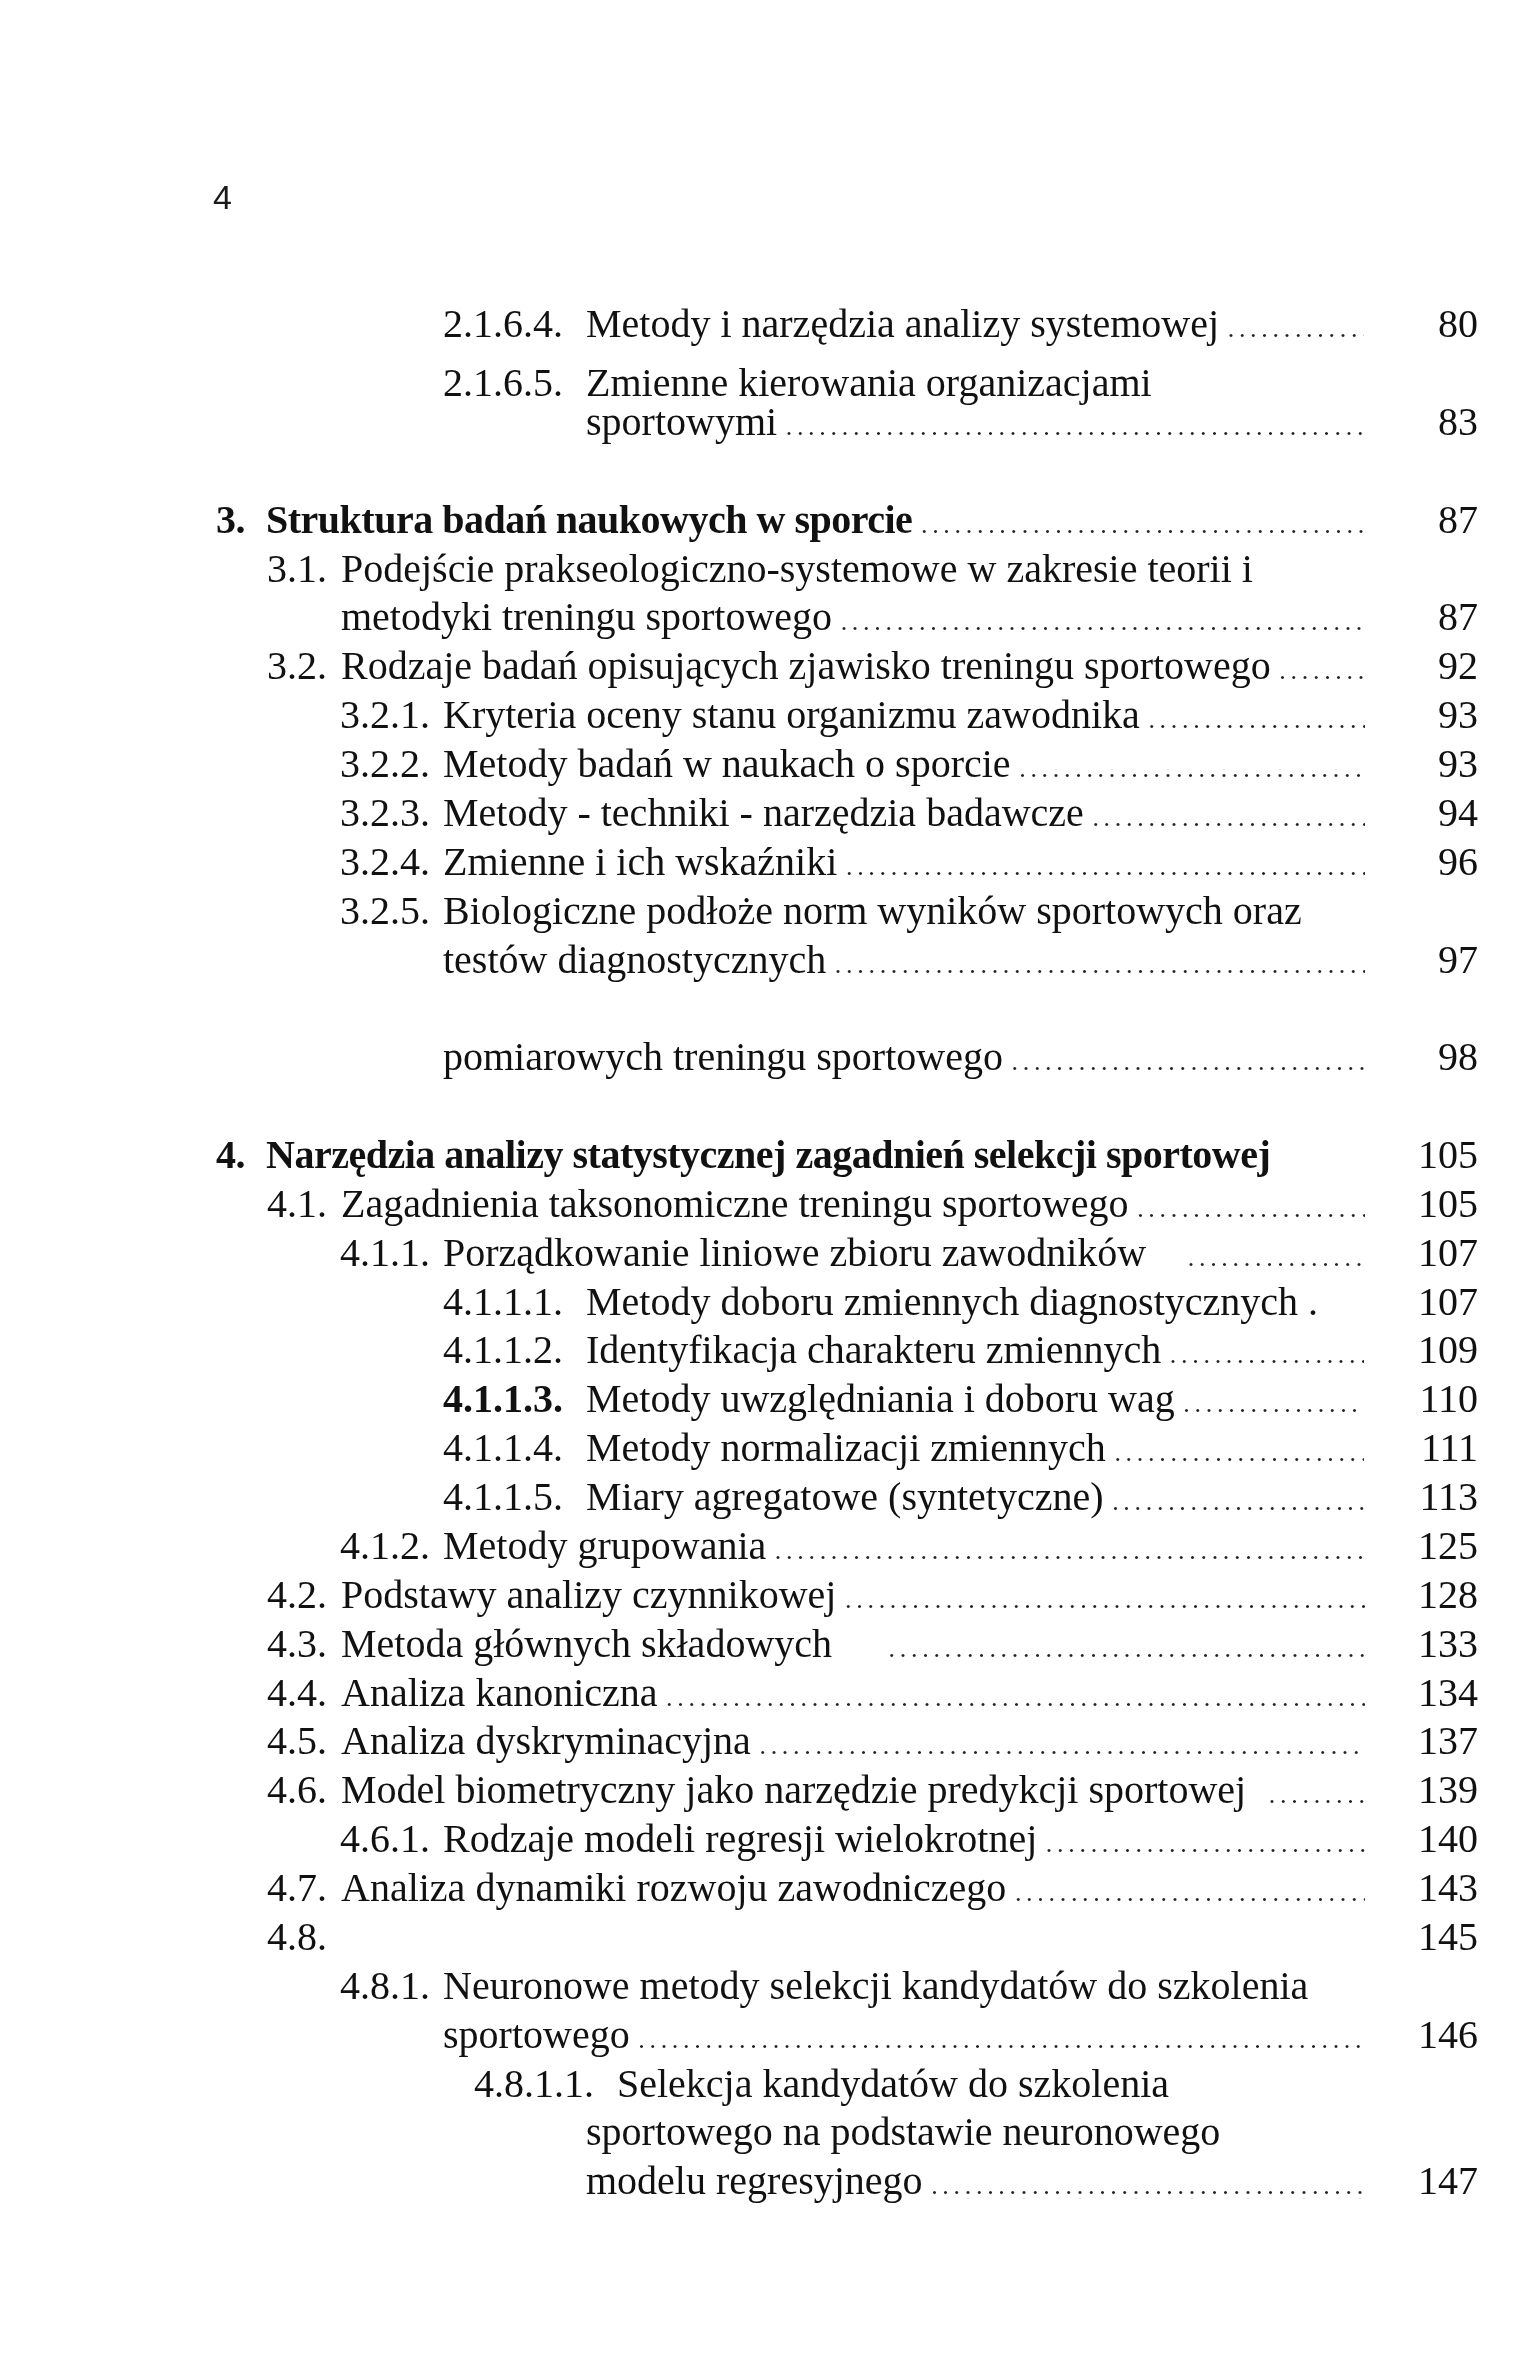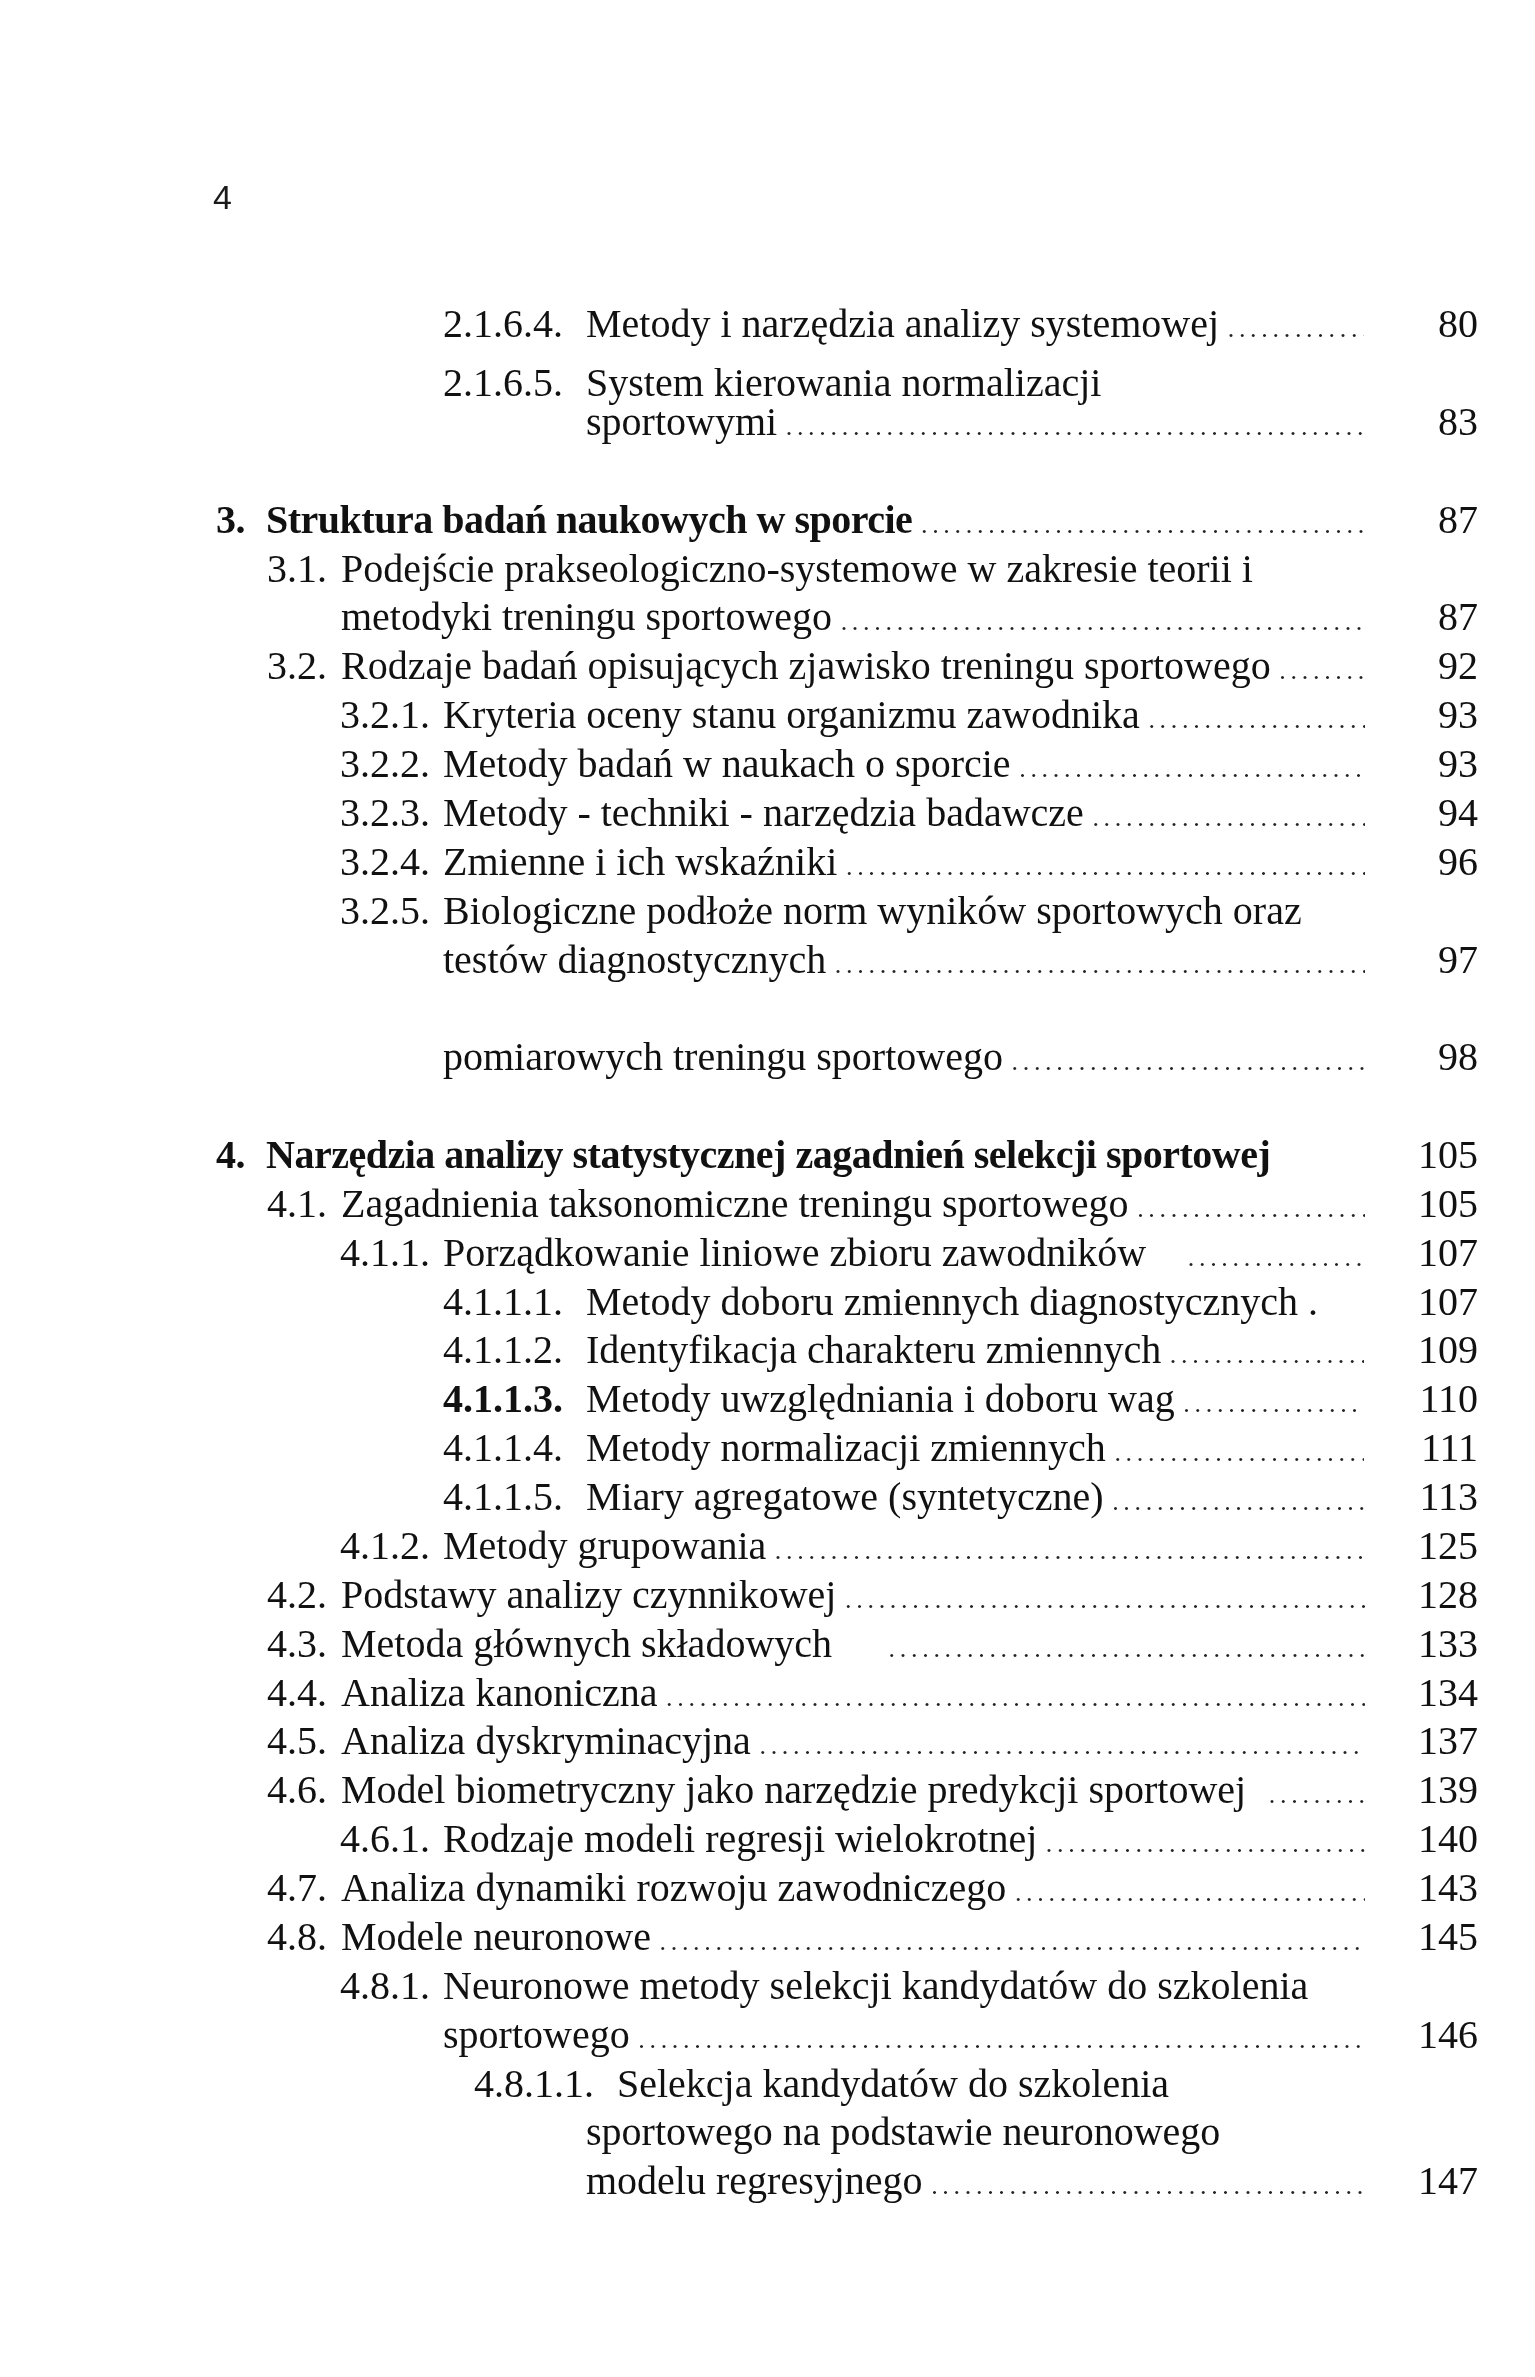--- a/index.html
+++ b/index.html
@@ -96,21 +96,21 @@
       <span class="num" style="left: 443px;">2.1.6.4.</span>
       <span class="body" style="left: 586px; width: 778px;">
         <span class="title">Metody i narzędzia analizy systemowej</span>
         <span class="leader"></span>
       </span>
       <span class="page">80</span>
     </div>
     <div class="toc-row" style="top: 358px; left: 0px; width: 1478px;">
       <span class="num" style="left: 443px;">2.1.6.5.</span>
       <span class="body" style="left: 586px; width: 840px;">
-        <span class="title">System kierowania normalizacji</span>
+        <span class="title">Zmienne kierowania organizacjami</span>
       </span>
     </div>
     <div class="toc-row" style="top: 397px; left: 0px; width: 1478px;">
       <span class="body" style="left: 586px; width: 778px;">
         <span class="title">sportowymi</span>
         <span class="leader"></span>
       </span>
       <span class="page">83</span>
     </div>
     <div class="toc-row bold" style="top: 495px; left: 0px; width: 1478px;">
@@ -315,24 +315,20 @@
     <div class="toc-row" style="top: 1863px; left: 0px; width: 1478px;">
       <span class="num" style="left: 267px;">4.7.</span>
       <span class="body" style="left: 341px; width: 1024px;">
         <span class="title">Analiza dynamiki rozwoju zawodniczego</span>
         <span class="leader"></span>
       </span>
       <span class="page">143</span>
     </div>
     <div class="toc-row" style="top: 1912px; left: 0px; width: 1478px;">
       <span class="num" style="left: 267px;">4.8.</span>
-      <span class="body" style="left: 341px; width: 1024px;">
-        <span class="title">Modele neuronowe</span>
-        <span class="leader"></span>
-      </span>
       <span class="page">145</span>
     </div>
     <div class="toc-row" style="top: 1961px; left: 0px; width: 1478px;">
       <span class="num" style="left: 340px;">4.8.1.</span>
       <span class="body" style="left: 443px; width: 983px;">
         <span class="title">Neuronowe metody selekcji kandydatów do szkolenia</span>
       </span>
     </div>
     <div class="toc-row" style="top: 2010px; left: 0px; width: 1478px;">
       <span class="body" style="left: 443px; width: 922px;">

